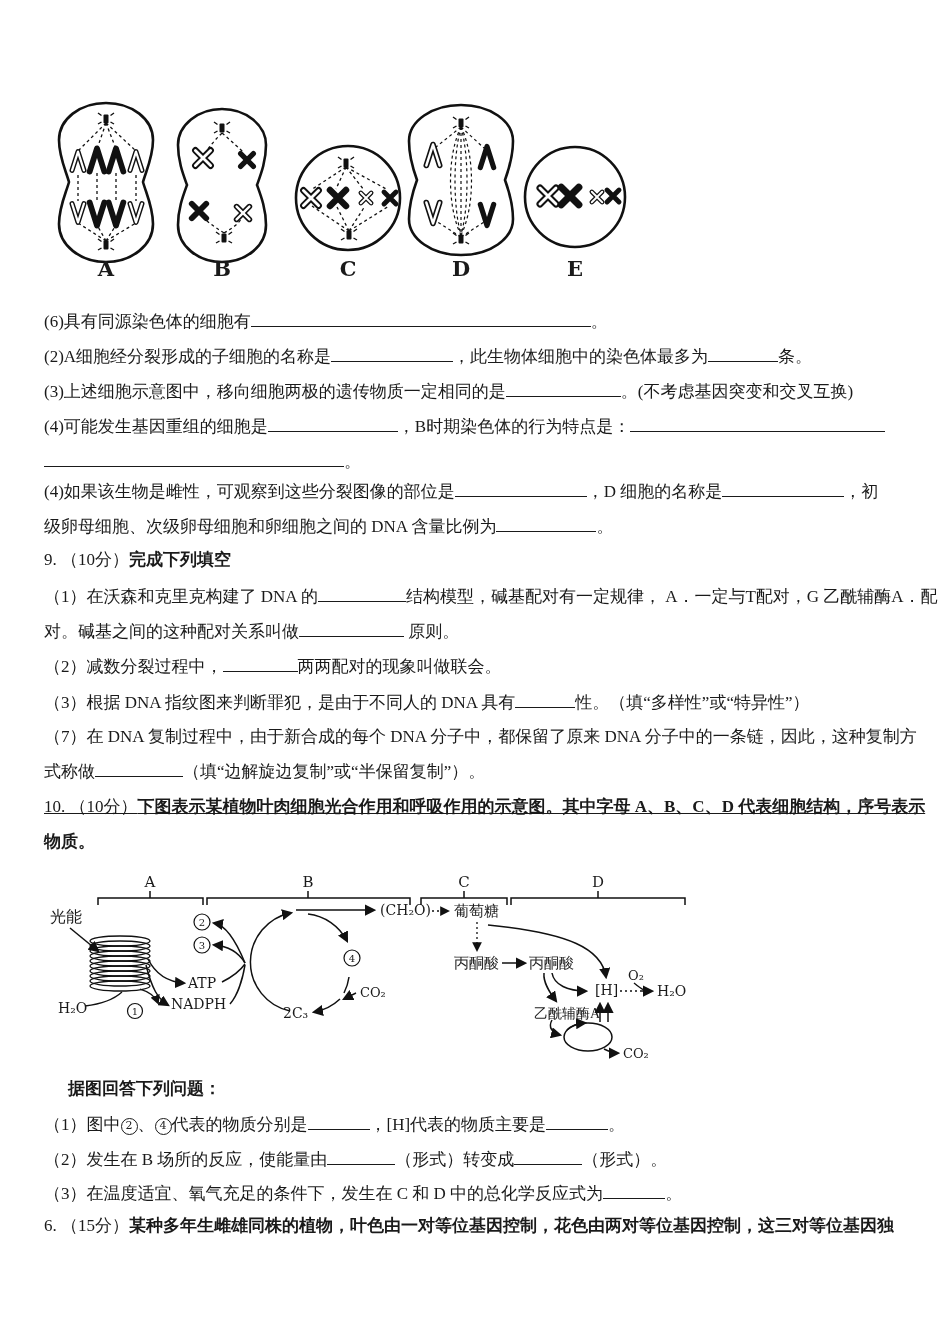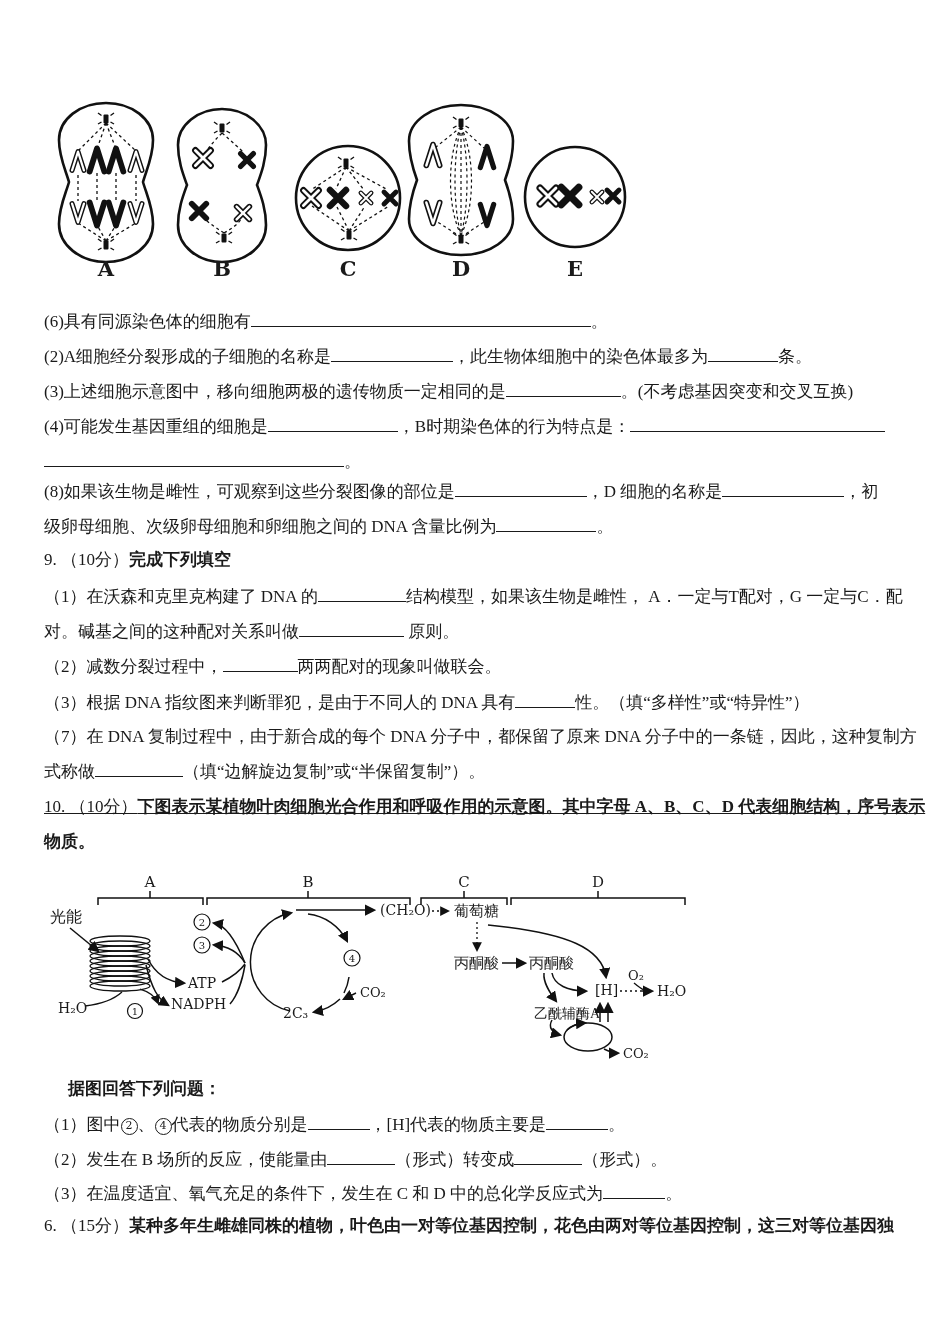--- a/index.html
+++ b/index.html
@@ -224,24 +224,24 @@
     </g>
     <text x="583" y="193" font-size="13">CO₂</text>
   </svg>
 
   <div id="lines">
       <div class="line" style="top: 311px;"><span>(6)具有同源染色体的细胞有</span><span class="blank" style="width: 340px;"></span><span>。</span></div>
       <div class="line" style="top: 346px;"><span>(2)A细胞经分裂形成的子细胞的名称是</span><span class="blank" style="width: 122px;"></span><span>，此生物体细胞中的染色体最多为</span><span class="blank" style="width: 70px;"></span><span>条。</span></div>
       <div class="line" style="top: 381px;"><span>(3)上述细胞示意图中，移向细胞两极的遗传物质一定相同的是</span><span class="blank" style="width: 115px;"></span><span>。(不考虑基因突变和交叉互换)</span></div>
       <div class="line" style="top: 416px;"><span>(4)可能发生基因重组的细胞是</span><span class="blank" style="width: 130px;"></span><span>，B时期染色体的行为特点是：</span><span class="blank" style="width: 255px;"></span></div>
       <div class="line" style="top: 451px;"><span class="blank" style="width: 300px;"></span><span>。</span></div>
-      <div class="line" style="top: 481px;"><span>(8)如果该生物是雌性，可观察到这些分裂图像的部位是</span><span class="blank" style="width: 132px;"></span><span>，D 细胞的名称是</span><span class="blank" style="width: 122px;"></span><span>，初</span></div>
+      <div class="line" style="top: 481px;"><span>(4)如果该生物是雌性，可观察到这些分裂图像的部位是</span><span class="blank" style="width: 132px;"></span><span>，D 细胞的名称是</span><span class="blank" style="width: 122px;"></span><span>，初</span></div>
       <div class="line" style="top: 516px;"><span>级卵母细胞、次级卵母细胞和卵细胞之间的 DNA 含量比例为</span><span class="blank" style="width: 100px;"></span><span>。</span></div>
       <div class="line" style="top: 549px;"><span>9. （10分）</span><span class="b">完成下列填空</span></div>
-      <div class="line" style="top: 586px;"><span>（1）在沃森和克里克构建了 DNA 的</span><span class="blank" style="width: 88px;"></span><span>结构模型，如果该生物是雌性， A．一定与T配对，G 一定与C．配</span></div>
+      <div class="line" style="top: 586px;"><span>（1）在沃森和克里克构建了 DNA 的</span><span class="blank" style="width: 88px;"></span><span>结构模型，碱基配对有一定规律， A．一定与T配对，G 乙酰辅酶A．配</span></div>
       <div class="line" style="top: 621px;"><span>对。碱基之间的这种配对关系叫做</span><span class="blank" style="width: 105px;"></span><span> 原则。</span></div>
       <div class="line" style="top: 656px;"><span>（2）减数分裂过程中，</span><span class="blank" style="width: 75px;"></span><span>两两配对的现象叫做联会。</span></div>
       <div class="line" style="top: 692px;"><span>（3）根据 DNA 指纹图来判断罪犯，是由于不同人的 DNA 具有</span><span class="blank" style="width: 60px;"></span><span>性。（填“多样性”或“特异性”）</span></div>
       <div class="line" style="top: 726px;"><span>（7）在 DNA 复制过程中，由于新合成的每个 DNA 分子中，都保留了原来 DNA 分子中的一条链，因此，这种复制方</span></div>
       <div class="line" style="top: 761px;"><span>式称做</span><span class="blank" style="width: 88px;"></span><span>（填“边解旋边复制”或“半保留复制”）。</span></div>
       <div class="line" style="top: 796px; text-decoration: underline;"><span>10. （10分）</span><span class="b">下图表示某植物叶肉细胞光合作用和呼吸作用的示意图。其中字母 A、B、C、D 代表细胞结构，序号表示</span></div>
       <div class="line" style="top: 831px;"><span class="b">物质。</span></div>
       <div class="line" style="top: 1078px; margin-left: 24px;"><span class="b">据图回答下列问题：</span></div>
       <div class="line" style="top: 1114px;"><span>（1）图中</span><span class="circ">2</span><span>、</span><span class="circ">4</span><span>代表的物质分别是</span><span class="blank" style="width: 62px;"></span><span>，[H]代表的物质主要是</span><span class="blank" style="width: 62px;"></span><span>。</span></div>
       <div class="line" style="top: 1149px;"><span>（2）发生在 B 场所的反应，使能量由</span><span class="blank" style="width: 68px;"></span><span>（形式）转变成</span><span class="blank" style="width: 68px;"></span><span>（形式）。</span></div>

